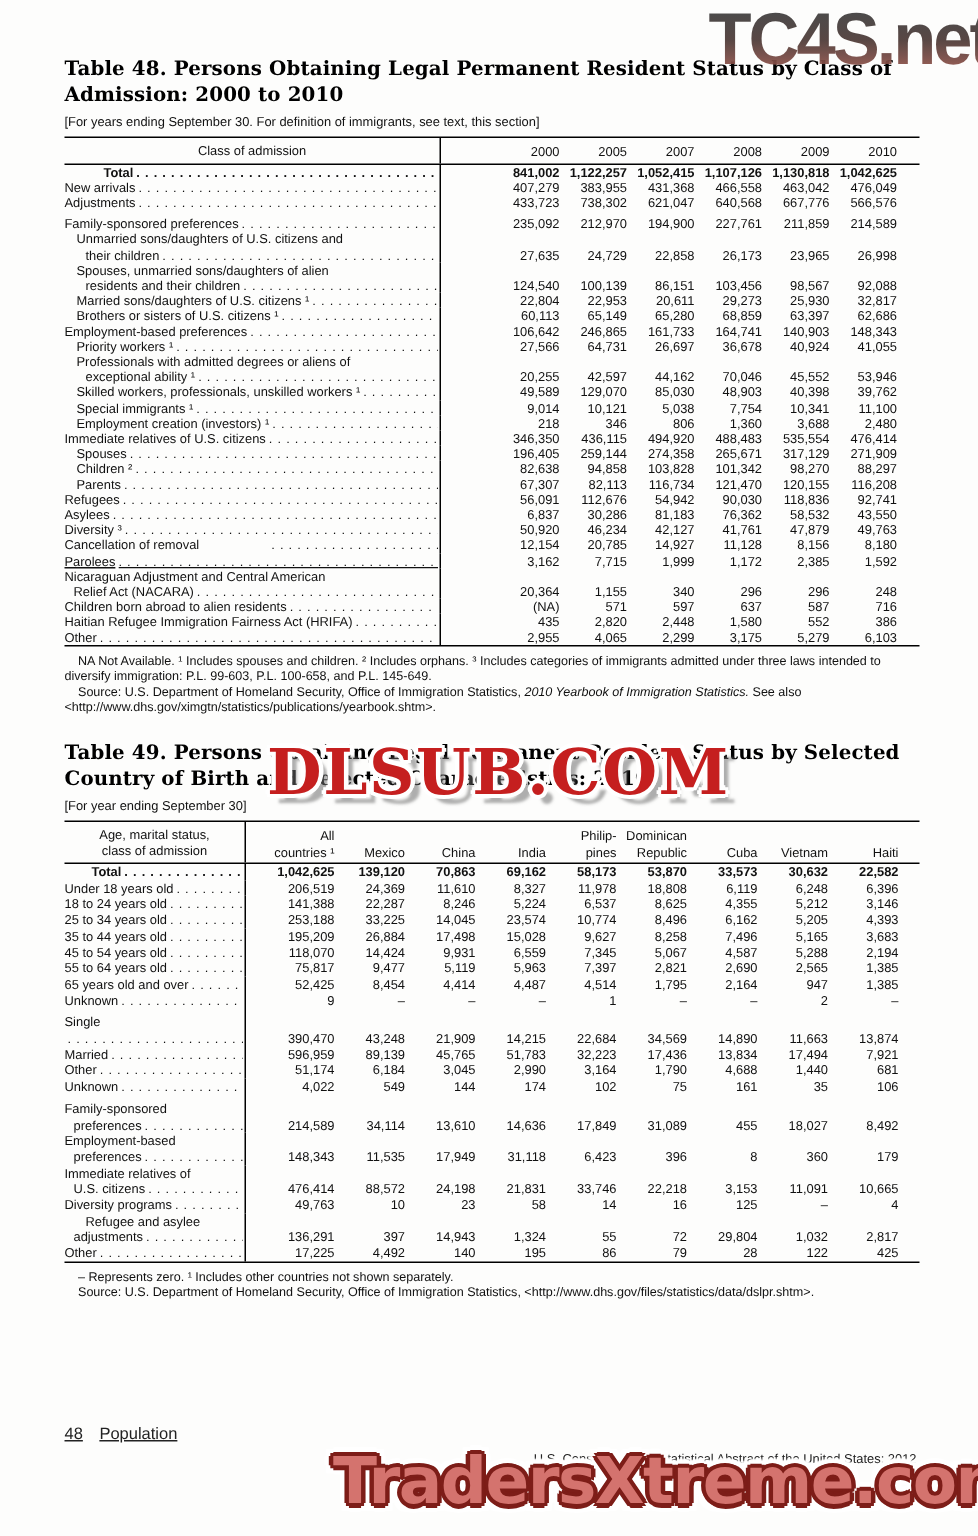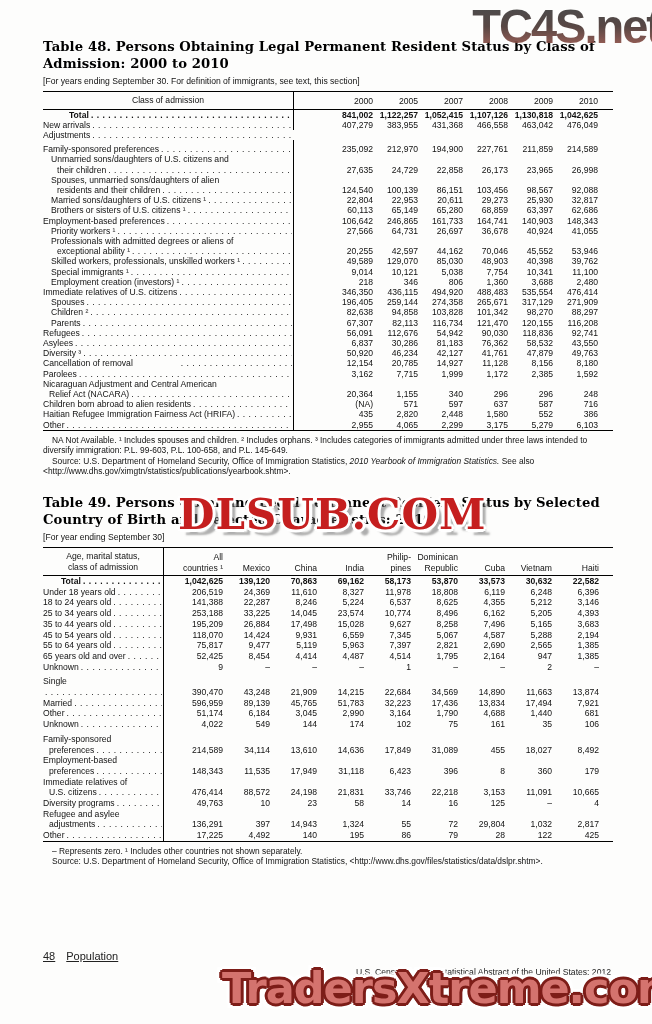--- a/index.html
+++ b/index.html
@@ -146,20 +146,28 @@
             <div class="vcell">476,049</div>
           </div>
         </div>
         <div class="tr">
           <div class="lblcell">
             <div class="lline" style="padding-left: 0px;">
               <span class="txt">Adjustments</span>
               <span class="dots"></span>
             </div>
           </div>
+          <div class="vals">
+            <div class="vcell first">433,723</div>
+            <div class="vcell">738,302</div>
+            <div class="vcell">621,047</div>
+            <div class="vcell">640,568</div>
+            <div class="vcell">667,776</div>
+            <div class="vcell">566,576</div>
+          </div>
         </div>
         <div class="tr gap">
           <div class="lblcell">
             <div class="lline" style="padding-left: 0px;">
               <span class="txt">Family-sponsored preferences</span>
               <span class="dots"></span>
             </div>
           </div>
           <div class="vals">
             <div class="vcell first">235,092</div>
@@ -462,21 +470,21 @@
             <div class="vcell first">12,154</div>
             <div class="vcell">20,785</div>
             <div class="vcell">14,927</div>
             <div class="vcell">11,128</div>
             <div class="vcell">8,156</div>
             <div class="vcell">8,180</div>
           </div>
         </div>
         <div class="tr">
           <div class="lblcell">
-            <div class="lline" style="padding-left: 0px;">
+            <div class="lline" style="padding-left: 0px; text-decoration: underline;">
               <span class="txt">Parolees</span>
               <span class="dots"></span>
             </div>
           </div>
           <div class="vals">
             <div class="vcell first">3,162</div>
             <div class="vcell">7,715</div>
             <div class="vcell">1,999</div>
             <div class="vcell">1,172</div>
             <div class="vcell">2,385</div>
@@ -926,21 +934,21 @@
             <div class="vcell">58</div>
             <div class="vcell">14</div>
             <div class="vcell">16</div>
             <div class="vcell">125</div>
             <div class="vcell">–</div>
             <div class="vcell">4</div>
           </div>
         </div>
         <div class="tr">
           <div class="lblcell">
-            <div class="lline" style="padding-left: 0px;">
+            <div class="lline" style="padding-left: 0px; margin-left: 14px;">
               <span class="txt">Refugee and asylee</span>
             </div>
             <div class="lline" style="padding-left: 6px;">
               <span class="txt">adjustments</span>
               <span class="dots"></span>
             </div>
           </div>
           <div class="vals">
             <div class="vcell first">136,291</div>
             <div class="vcell">397</div>

